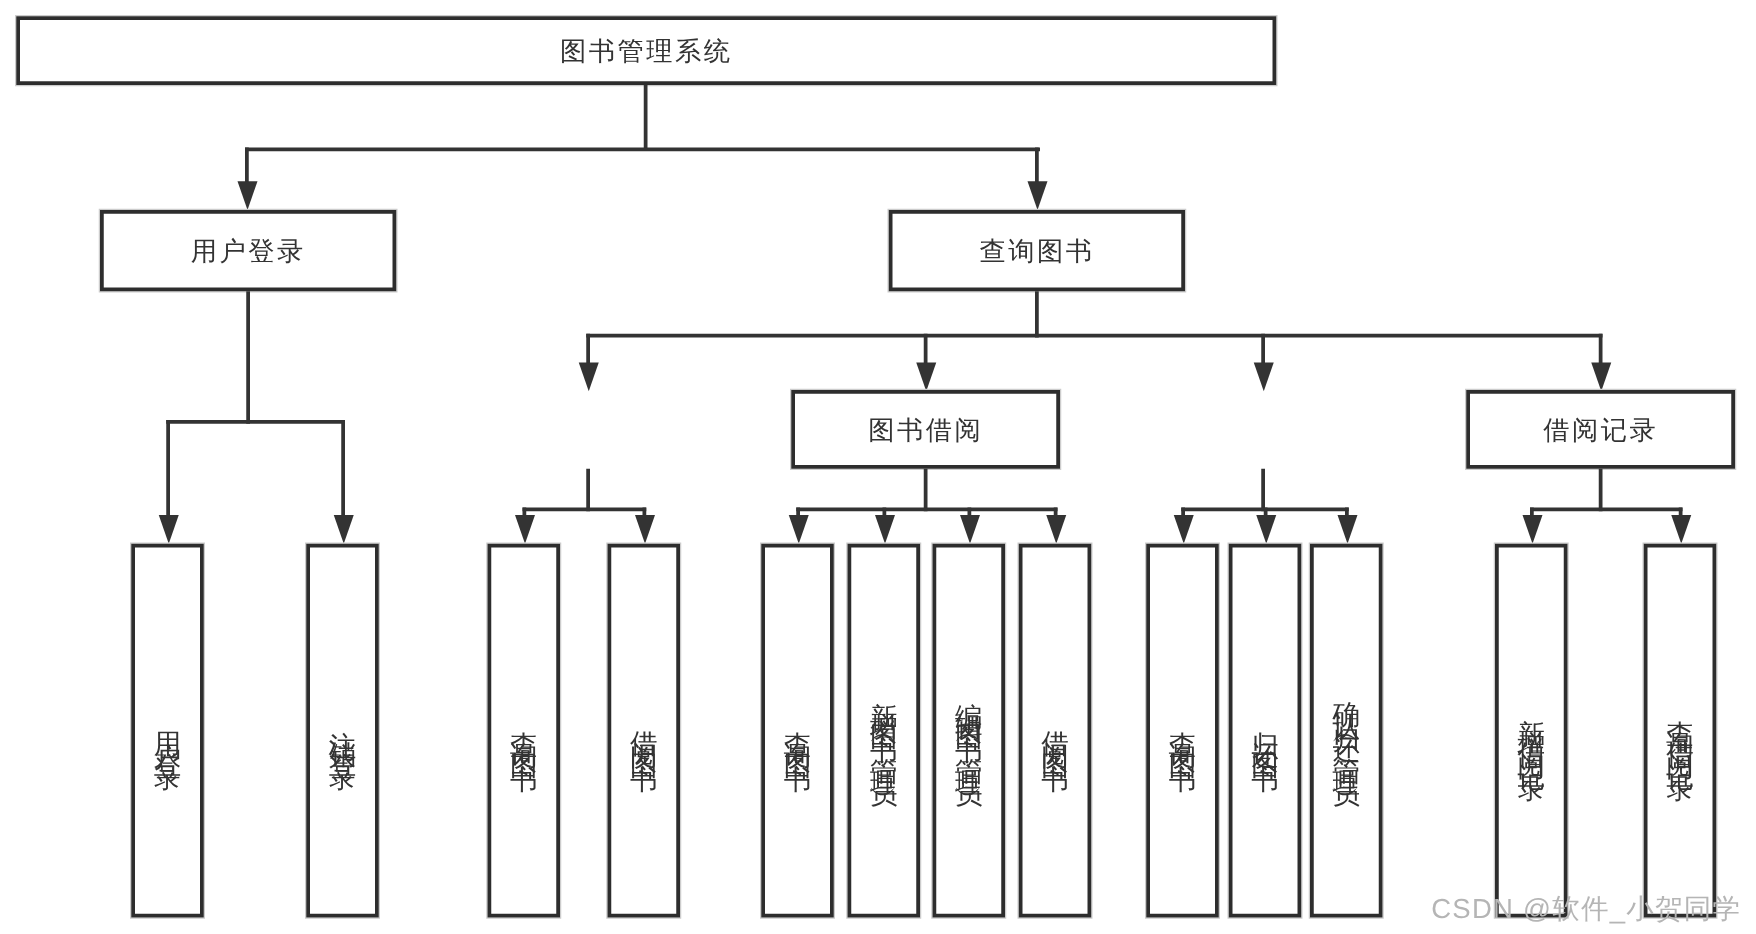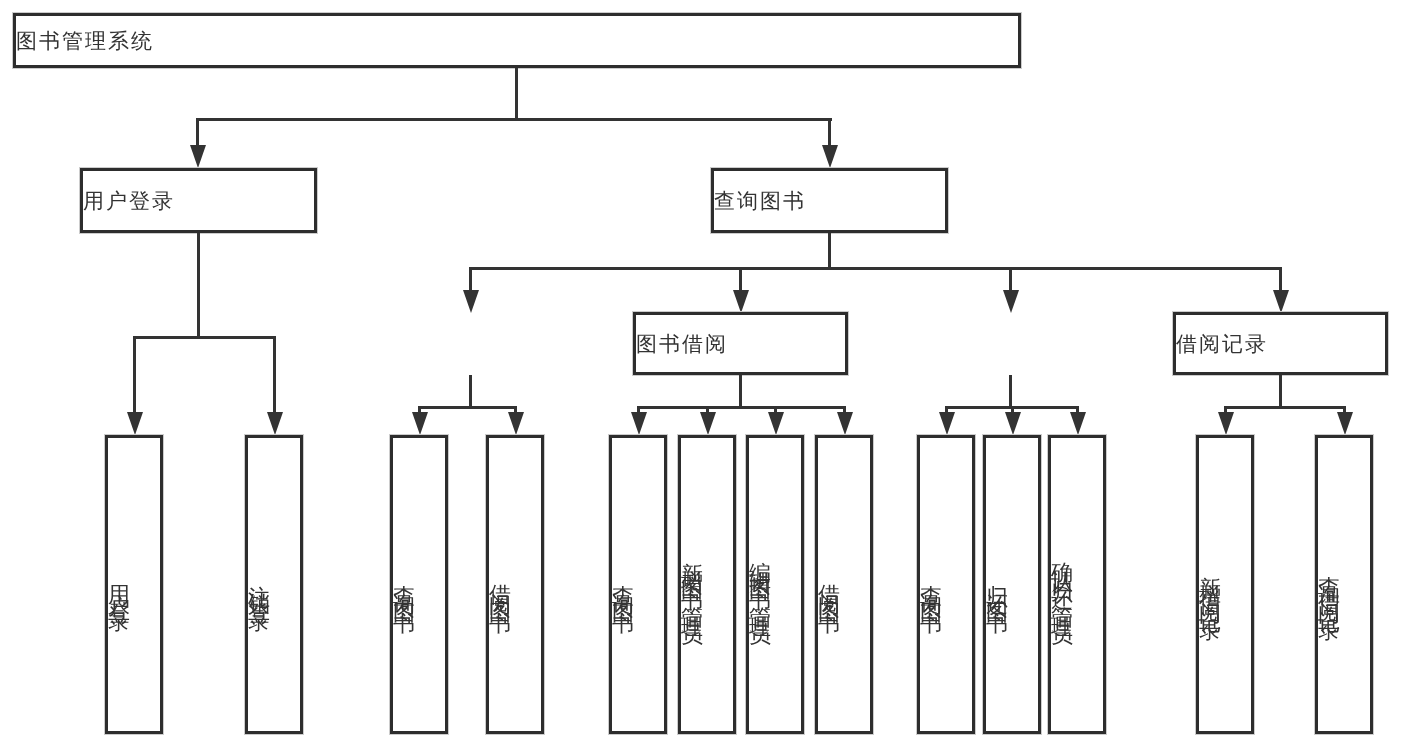--- a/index.html
+++ b/index.html
@@ -3,21 +3,21 @@
 <meta charset="utf-8">
 <style>
   html,body{margin:0;padding:0;background:#ffffff;}
   body{font-family:"Liberation Sans","DejaVu Sans",sans-serif;}
   .canvas{position:relative;width:1405px;height:747px;background:#fff;overflow:hidden;}
   .box{
     position:absolute;
     box-sizing:border-box;
     border:3px solid #2d2d2d;
     background:#fff;
-    display:flex;align-items:center;justify-content:flex-start;
+    display:flex;align-items:center;justify-content:center;
     color:#333;
     box-shadow:0 0 0 1px #cccccc;
   }
   .hnode{font-size:21px;letter-spacing:2px;}
   .vnode{font-size:22px;}
   .vtext{
     writing-mode:vertical-rl;
     text-orientation:mixed;
     letter-spacing:9px;
     line-height:1;
@@ -159,14 +159,15 @@
     <span class="vtext">确认归还（管理员）</span>
   </div>
 
   <div class="box vnode" style="left:1196px;top:435px;width:58px;height:299px;">
     <span class="vtext">新增借阅记录</span>
   </div>
   <div class="box vnode" style="left:1315px;top:435px;width:58px;height:299px;">
     <span class="vtext">查询借阅记录</span>
   </div>
 
+  <div class="watermark">CSDN @软件_小贺同学</div>
 
 </div>
 
 </body></html>

